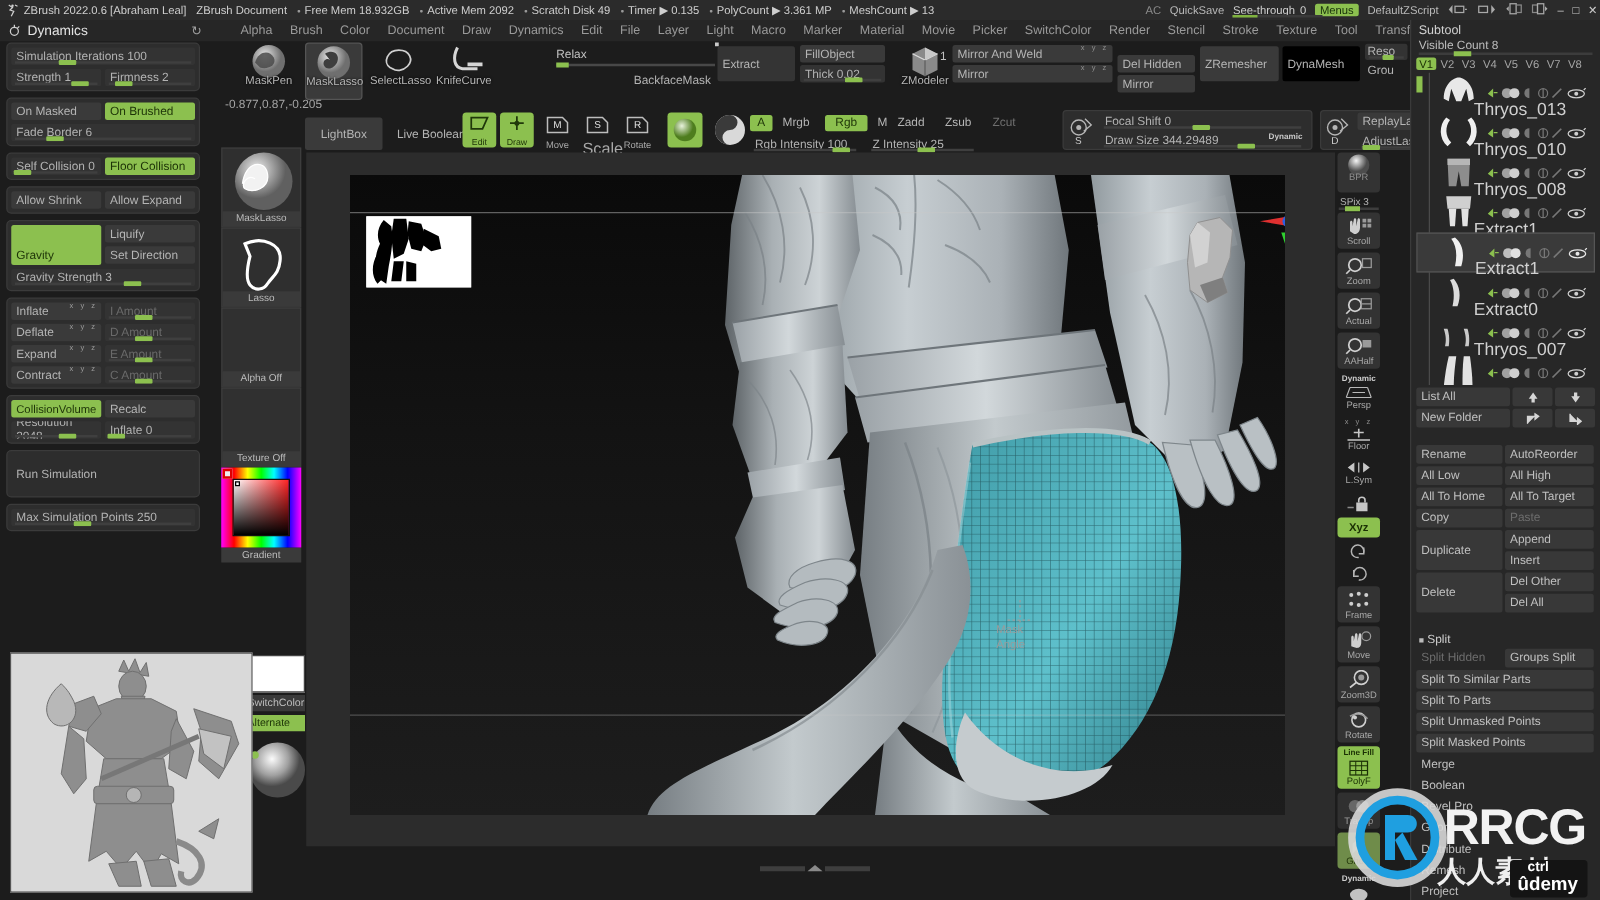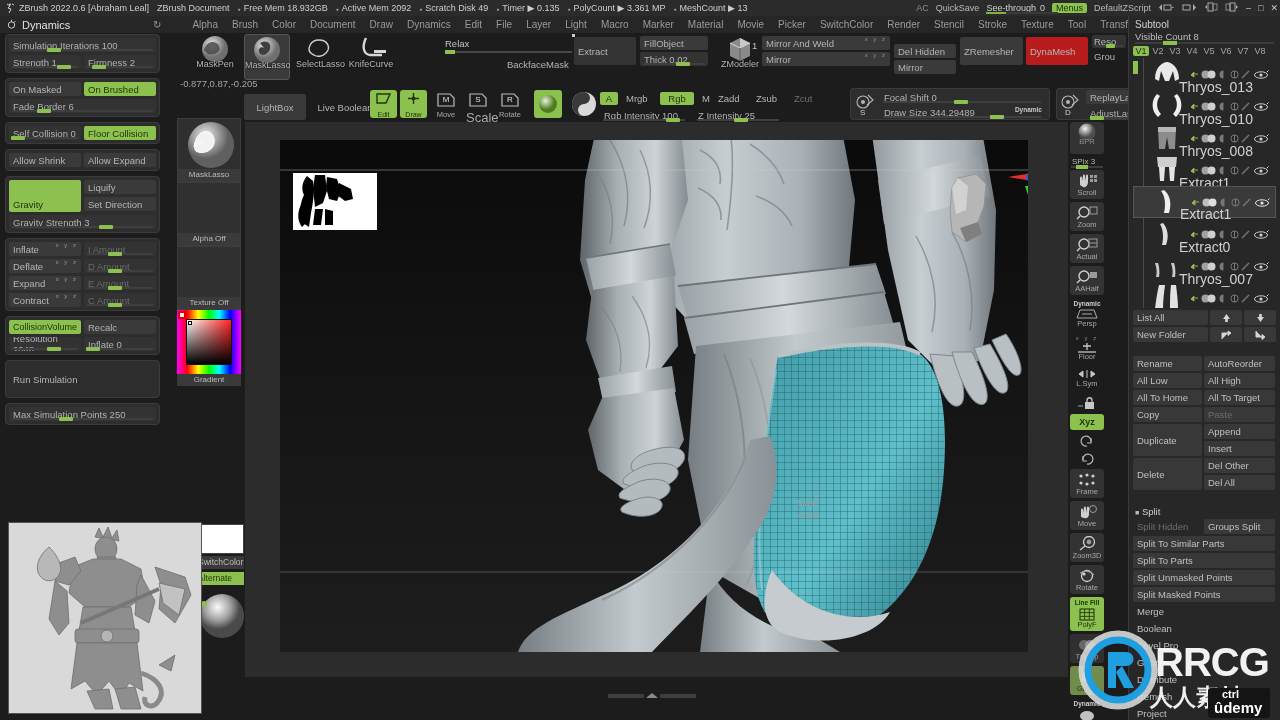--- a/index.html
+++ b/index.html
@@ -451,21 +451,21 @@
       </div>
     </div>
 
     <div style="position:absolute;left:722px;top:12px;width:62px">
       <div class="btn" style="width:62px">Del Hidden</div>
       <div class="btn" style="width:62px;margin-top:2px">Mirror</div>
     </div>
 
     <div class="btn" style="position:absolute;left:788px;top:5px;width:63px;height:28px;align-items:center">ZRemesher</div>
 
-    <div class="btn" style="position:absolute;left:854px;top:5px;width:62px;height:28px;background:#b91c1c;align-items:center">DynaMesh</div>
+    <div class="btn" style="position:absolute;left:854px;top:5px;width:62px;height:28px;background:#000000;align-items:center">DynaMesh</div>
 
     <div style="position:absolute;left:920px;top:3px;width:34px">
       <div class="slider" style="width:34px;height:13px;padding:0 2px">
         <span class="track"></span>
           <span class="knob" style="left:14px;width:9px"></span>
         <span>Reso</span>
       </div>
       <div class="btn" style="width:34px;height:13px;margin-top:2px;padding:0 2px;background:transparent">Grou</div>
     </div>
 
@@ -603,20 +603,26 @@
           <defs>
             <radialGradient id="b1" cx="38%" cy="30%">
               <stop offset="0%" stop-color="#f0f0f0"></stop>
               <stop offset="100%" stop-color="#606060"></stop>
             </radialGradient>
           </defs>
         <circle cx="33" cy="26" r="23" fill="url(#b1)"></circle>
         <path d="M16 28 C18 10, 34 8, 36 20 C38 32, 24 36, 18 32 C14 29, 20 20, 26 24" fill="#f2f2f2" stroke="#ffffff" stroke-width="1"></path>
       </svg>
       <div class="cap">MaskLasso</div>
+    </div>
+    <div class="thumb">
+      <svg width="64" height="64" viewBox="0 0 64 64">
+        <path d="M18 12 C32 6, 48 12, 46 26 C45 36, 40 38, 36 44 C33 49, 26 50, 22 45 C18 40, 20 30, 22 22 Z" fill="none" stroke="#ffffff" stroke-width="2.5"></path>
+      </svg>
+      <div class="cap">Lasso</div>
     </div>
     <div class="thumb empty">
       <div class="cap">Alpha Off</div>
     </div>
     <div class="thumb empty">
       <div class="cap">Texture Off</div>
     </div>
 
     <div style="width:64px;height:64px;position:relative;background:#222">
       <div style="position:absolute;inset:0;background:

